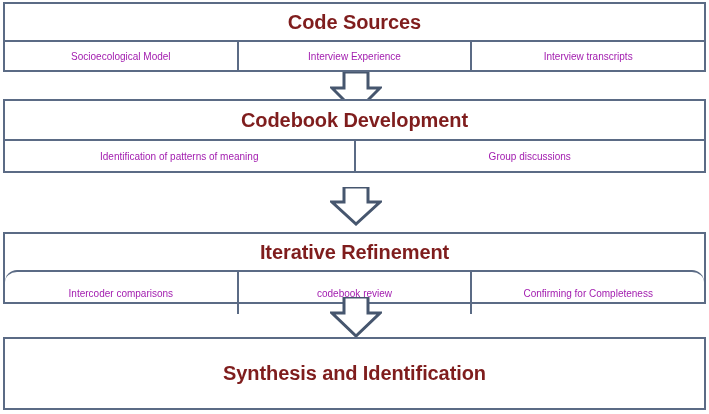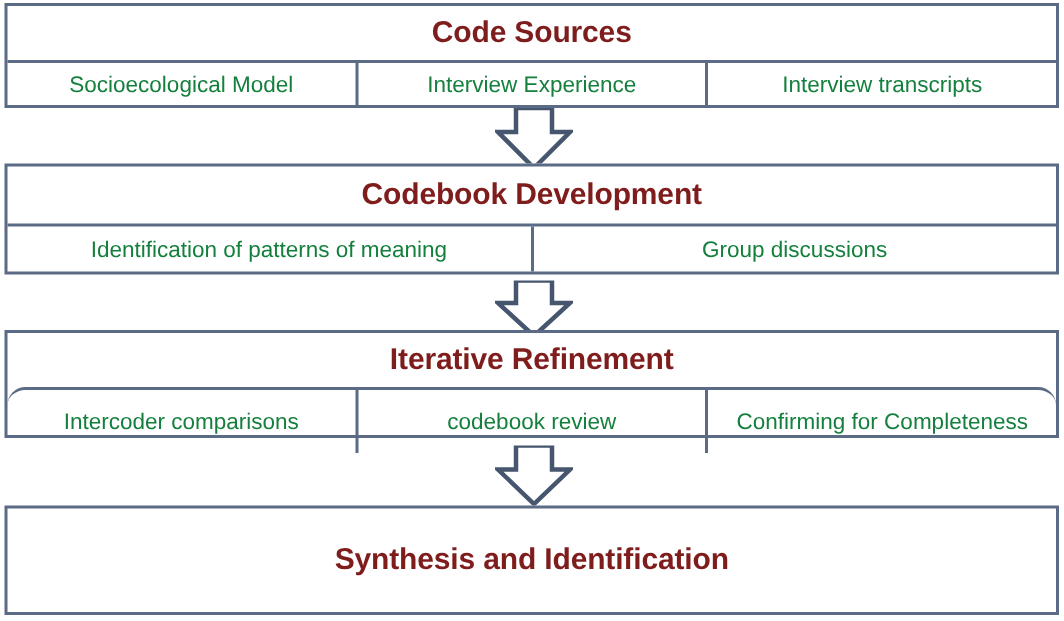--- a/index.html
+++ b/index.html
@@ -51,46 +51,46 @@
     width: 100%;
     box-sizing: border-box;
     border-top: 2px solid #5b6b85;
   }
 
   .sub-cell {
     box-sizing: border-box;
     display: flex;
     align-items: center;
     justify-content: center;
-    color: #15803d;
-    font-size: 15px;
+    color: #a21caf;
+    font-size: 10px;
     font-weight: normal;
     text-align: right;
     padding: 0 4px;
     border-left: 2px solid #5b6b85;
     white-space: nowrap;
   }
   .sub-cell:first-child {
     border-left: none;
   }
 
   
   #stage-1 { top: 2px; height: 70px; }
   #stage-1 .stage-title { height: 36px; }
   #stage-1 .stage-sub-row { height: 30px; }
   #stage-1 .sub-cell { flex: 1 1 0; }
 
   
-  #stage-2 { top: 109px; height: 74px; }
+  #stage-2 { top: 99px; height: 74px; }
   #stage-2 .stage-title { height: 38px; }
   #stage-2 .stage-sub-row { height: 32px; }
   #stage-2 .sub-cell { flex: 1 1 0; }
 
   
-  #stage-3 { top: 220px; height: 72px; }
+  #stage-3 { top: 232px; height: 72px; }
   #stage-3 .stage-title { height: 36px; }
   #stage-3 .stage-sub-row { height: 44px; border-radius: 12px; }
   #stage-3 .sub-cell { flex: 1 1 0; }
 
   
   #stage-4 { top: 337px; height: 73px; }
   #stage-4 .stage-title { height: 69px; }
 
   
   .connector {

